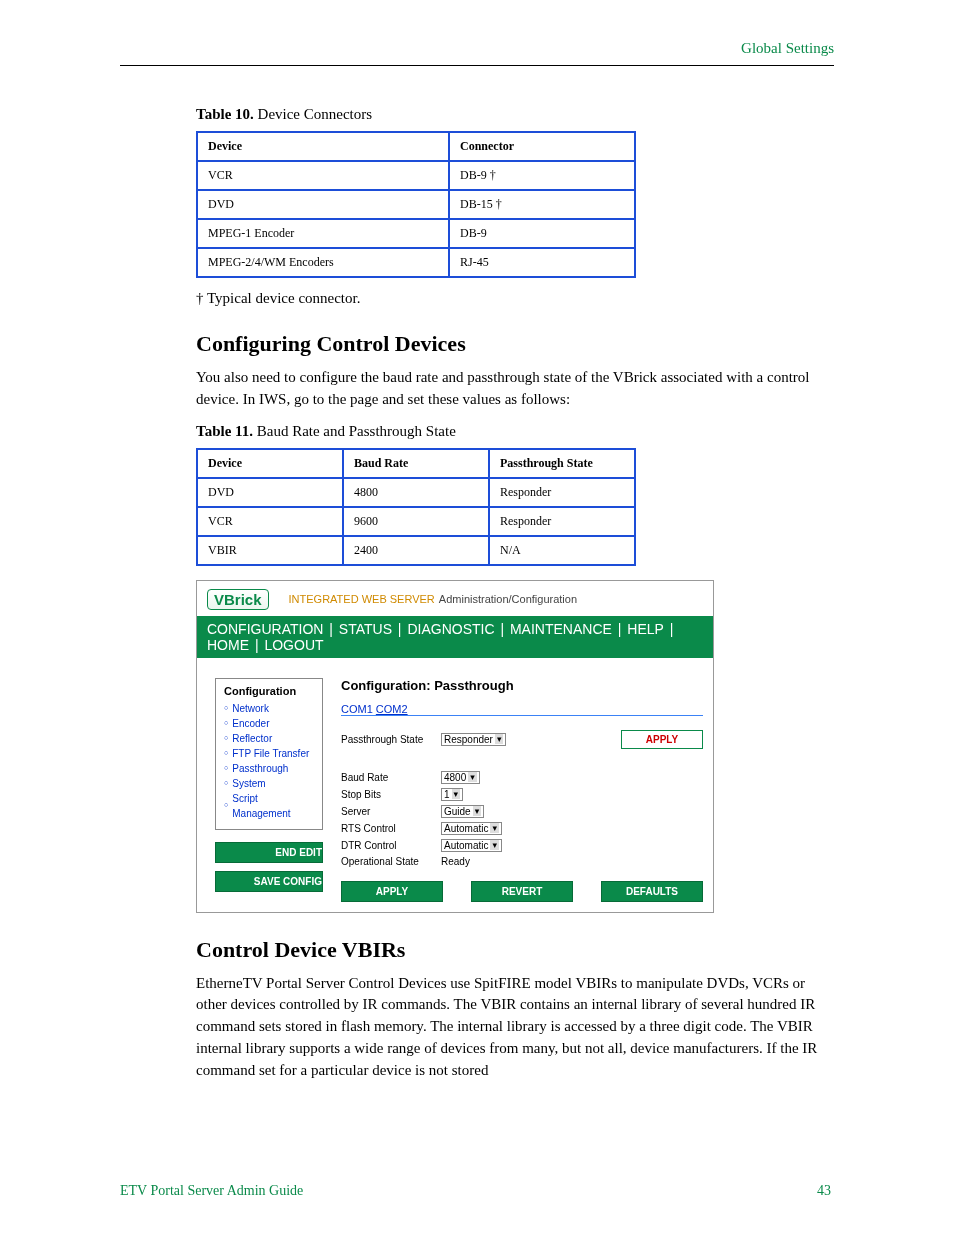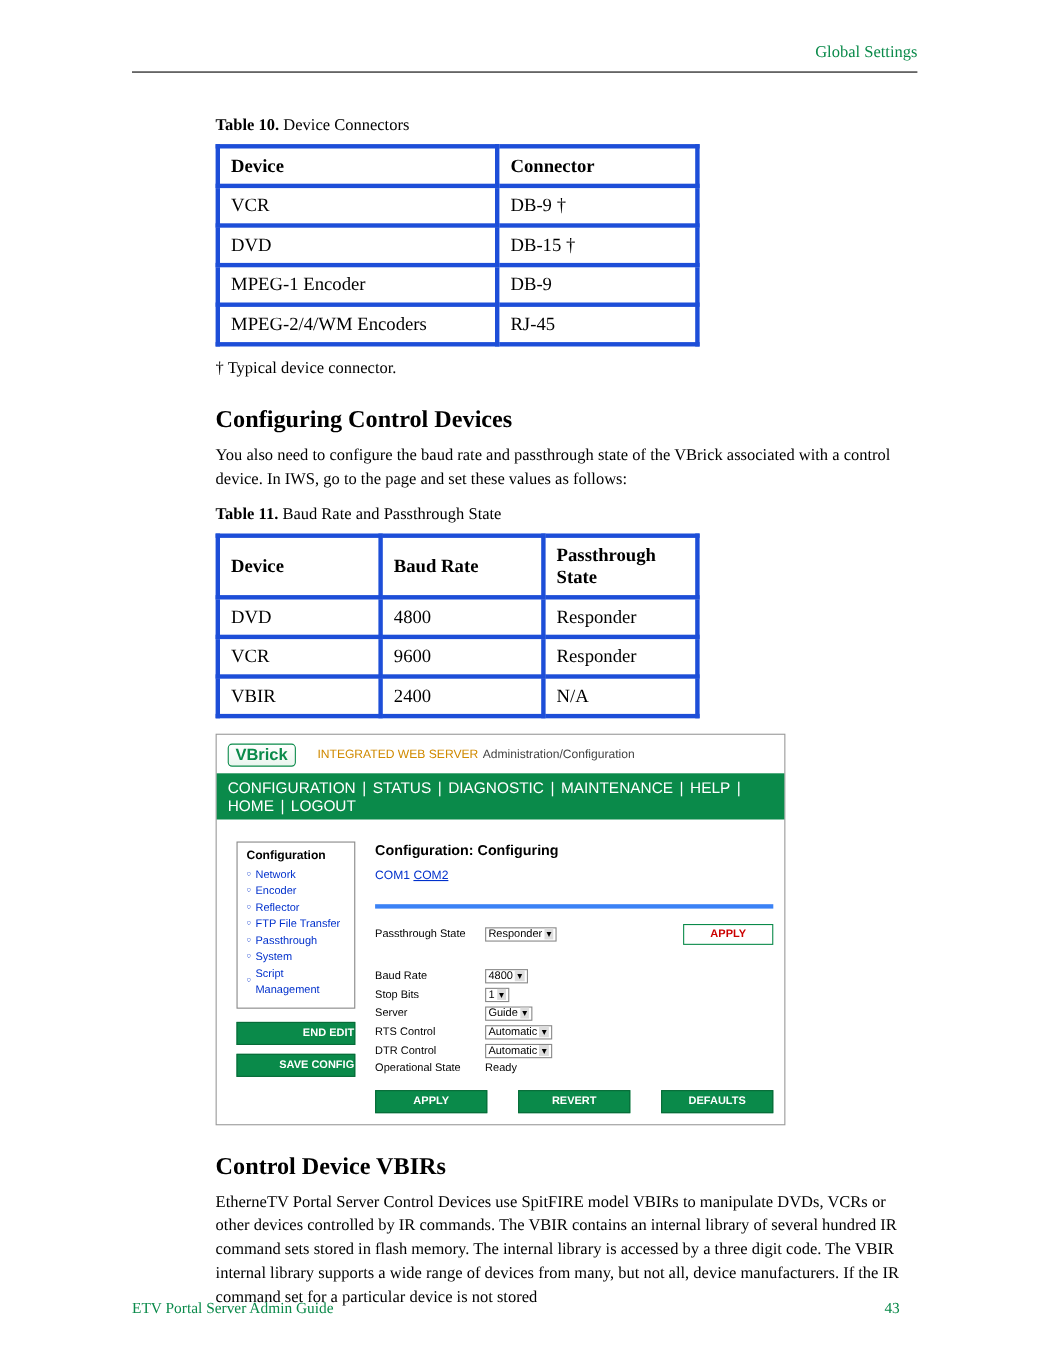--- a/index.html
+++ b/index.html
@@ -32,24 +32,24 @@
   .table-caption {
     font-size: 15px;
     margin-bottom: 8px;
   }
   .table-caption b { font-weight: bold; }
   table.data {
     border-collapse: collapse;
     margin-bottom: 12px;
   }
   table.data th, table.data td {
-    border: 4px solid #1d4ed8;
+    border: 2px solid #1d4ed8;
     padding: 6px 10px;
     text-align: left;
-    font-size: 17px;
+    font-size: 12px;
     font-weight: normal;
   }
   table.data th {
     font-weight: bold;
   }
   .footnote {
     font-size: 15px;
     margin-bottom: 24px;
   }
   h2.section {
@@ -115,21 +115,21 @@
     border: 1px solid #076b38;
     color: #fff;
     font-weight: bold;
     font-size: 10px;
     text-align: right;
     padding: 4px 0;
     margin-bottom: 8px;
   }
   .ss-main { flex: 1; }
   .ss-h { font-weight: bold; font-size: 13px; margin-bottom: 10px; }
-  .ss-tabs { color:#0030cc; font-size:11px; border-bottom:4px solid #3b82f6; padding-bottom:20px; margin-bottom:14px; }
+  .ss-tabs { color:#0030cc; font-size:11px; border-bottom:1px solid #3b82f6; padding-bottom:0; margin-bottom:14px; }
   .ss-tabs .t1 { text-decoration:none; }
   .ss-tabs .t2 { text-decoration:underline; }
   .ss-row { display:flex; align-items:center; font-size:10px; margin-bottom:4px; }
   .ss-row .lbl { width:100px; }
   .ss-sel {
     border:1px solid #888; background:#fff; font-size:10px;
     padding:0 2px; display:inline-flex; align-items:center;
   }
   .ss-sel::after { content:"▾"; margin-left:2px; font-size:9px; background:#ddd; padding:0 2px; }
   .ss-apply-side {
@@ -138,21 +138,21 @@
   }
   .ss-bottom-btns { display:flex; gap:28px; margin-top:14px; }
   .ss-bb {
     background:#0a8a4a; border:1px solid #076b38; color:#fff;
     font-weight:bold; font-size:10px; text-align:center; padding:4px 0; width:100px;
   }
   .footer {
     position: absolute;
     bottom: 36px;
     left: 120px;
-    right: 136px;
+    right: 123px;
     display: flex;
     justify-content: space-between;
     font-size: 14px;
     color: #0a8a4a;
   }
 </style>
 </head>
 <body>
 
 <div class="page">
@@ -247,21 +247,21 @@
             <div class="ss-link">Reflector</div>
             <div class="ss-link">FTP File Transfer</div>
             <div class="ss-link">Passthrough</div>
             <div class="ss-link">System</div>
             <div class="ss-link">Script Management</div>
           </div>
           <div class="ss-btn">END EDIT</div>
           <div class="ss-btn">SAVE CONFIG</div>
         </div>
         <div class="ss-main">
-          <div class="ss-h">Configuration: Configuring</div>
+          <div class="ss-h">Configuration: Passthrough</div>
           <div class="ss-tabs">
             <span class="t1">COM1</span>
             <span class="t2">COM2</span>
           </div>
           <div style="display:flex; align-items:center; margin-bottom:22px;">
             <div class="ss-row" style="margin-bottom:0">
               <span class="lbl">Passthrough State</span>
               <span class="ss-sel">Responder</span>
             </div>
             <div class="ss-apply-side">APPLY</div>

